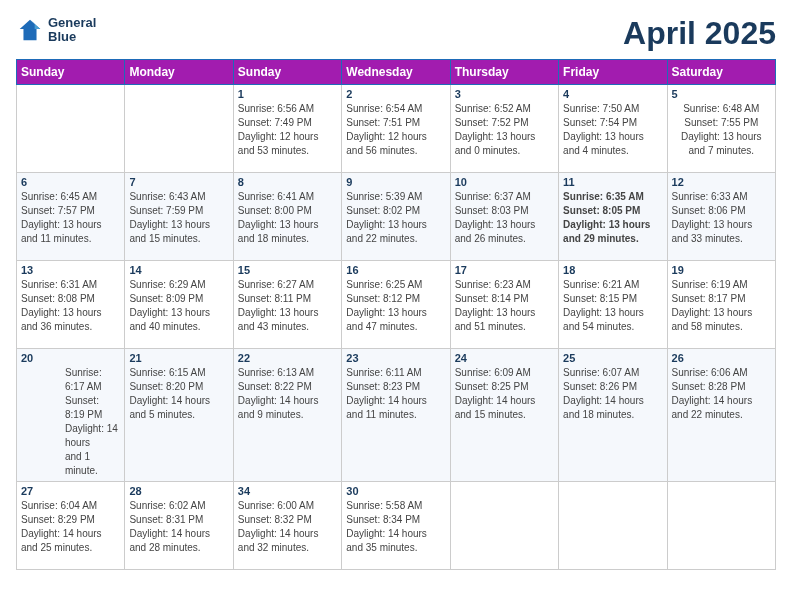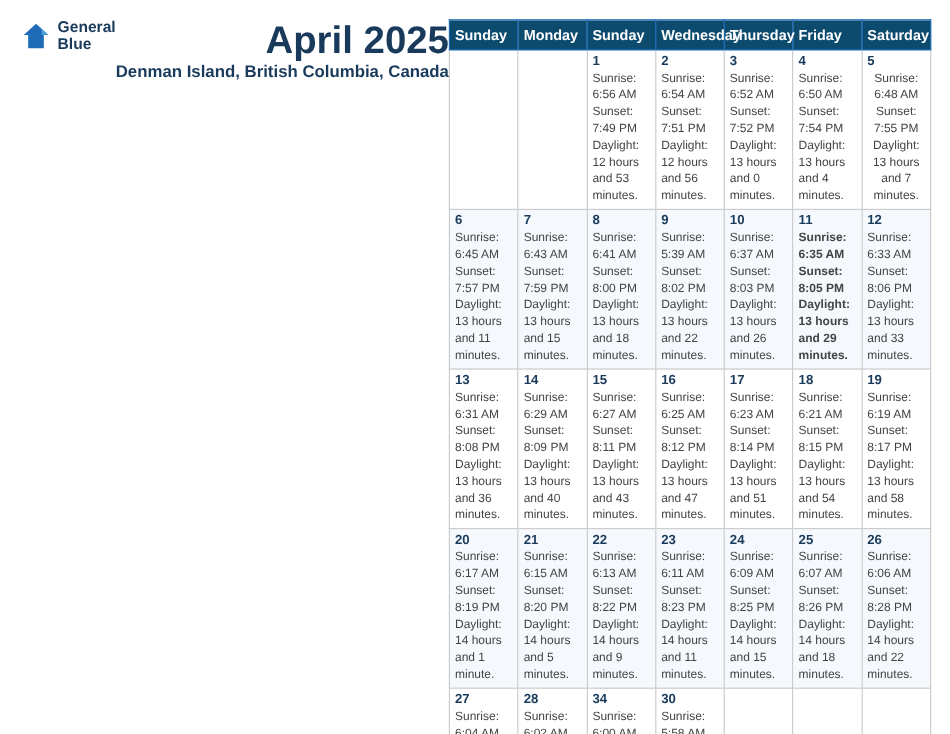--- a/index.html
+++ b/index.html
@@ -8,21 +8,21 @@
       height: 612px;
       font-family: Arial, sans-serif;
       background: #fff;
       overflow: hidden;
     }
     .page {
       width: 792px;
       height: 512px;
       padding: 16px;
       display: flex;
-      flex-direction: row;
+      flex-direction: column;
     }
     .header {
       display: flex;
       align-items: flex-start;
       justify-content: space-between;
       margin-bottom: 8px;
     }
     .logo {
       display: flex;
       align-items: center;
@@ -92,42 +92,41 @@
     .empty-cell {
       background: #f9f9f9;
     }
     tr:nth-child(even) td {
       background: #f5f8fc;
     }
     tr:nth-child(odd) td {
       background: #fff;
     }
     .calendar thead tr th {
-      background: #0c4a6e;
+      background: #a21caf;
       margin-left: 24px;
     }
   </style>
 </head>
 <body>
 
 <div class="page">
   <div class="header">
     <div class="logo">
       <svg class="logo-icon" viewBox="0 0 30 30">
         <polygon points="15,4 26,14 22,14 22,26 8,26 8,14 4,14" fill="#1e6bb8"></polygon>
         <polygon points="15,4 26,14 20,14 20,8 15,4" fill="#4a9fd4"></polygon>
       </svg>
       <div class="logo-text">
         <span>General</span>
         <span>Blue</span>
       </div>
     </div>
     <div class="title-block">
       <div class="month-title">April 2025</div>
-      <div class="location">Denman Island, British Columbia, Canada</div>
     </div>
   </div>
 
   <table class="calendar">
     <thead>
       <tr>
       <th>Sunday</th>
           <th>Monday</th>
           <th>Sunday</th>
           <th>Wednesday</th>
@@ -156,21 +155,21 @@
           </td>
           <td>
             <span class="day-num">3</span>
             <div class="day-info" style="white-space: pre-line;">Sunrise: 6:52 AM
 Sunset: 7:52 PM
 Daylight: 13 hours
 and 0 minutes.</div>
           </td>
           <td>
             <span class="day-num">4</span>
-            <div class="day-info" style="white-space: pre-line;">Sunrise: 6:50 AM
+            <div class="day-info" style="white-space: pre-line;">Sunrise: 7:50 AM
 Sunset: 7:54 PM
 Daylight: 13 hours
 and 4 minutes.</div>
           </td>
           <td>
             <span class="day-num">5</span>
             <div class="day-info" style="white-space: pre-line; text-align: center;">Sunrise: 6:48 AM
 Sunset: 7:55 PM
 Daylight: 13 hours
 and 7 minutes.</div>
@@ -274,21 +273,21 @@
             <span class="day-num">19</span>
             <div class="day-info" style="white-space: pre-line;">Sunrise: 6:19 AM
 Sunset: 8:17 PM
 Daylight: 13 hours
 and 58 minutes.</div>
           </td>
         </tr>
         <tr>
           <td>
             <span class="day-num">20</span>
-            <div class="day-info" style="white-space: pre-line;">Sunrise: 6:17 AM
+            <div class="day-info" style="white-space: pre-line; margin-left: 44px;">Sunrise: 6:17 AM
 Sunset: 8:19 PM
 Daylight: 14 hours
 and 1 minute.</div>
           </td>
           <td>
             <span class="day-num">21</span>
             <div class="day-info" style="white-space: pre-line;">Sunrise: 6:15 AM
 Sunset: 8:20 PM
 Daylight: 14 hours
 and 5 minutes.</div>

